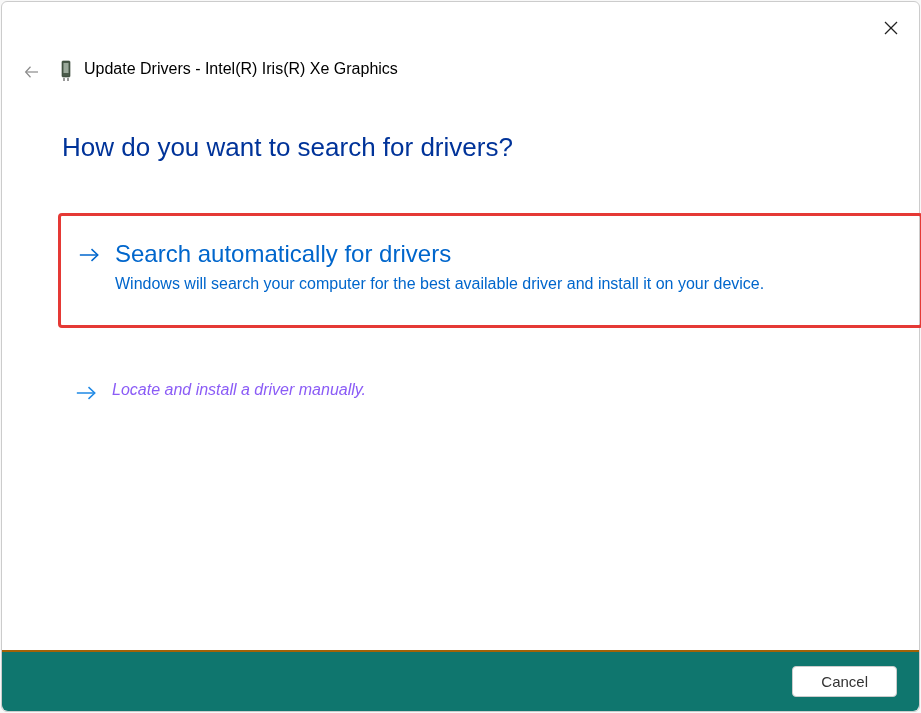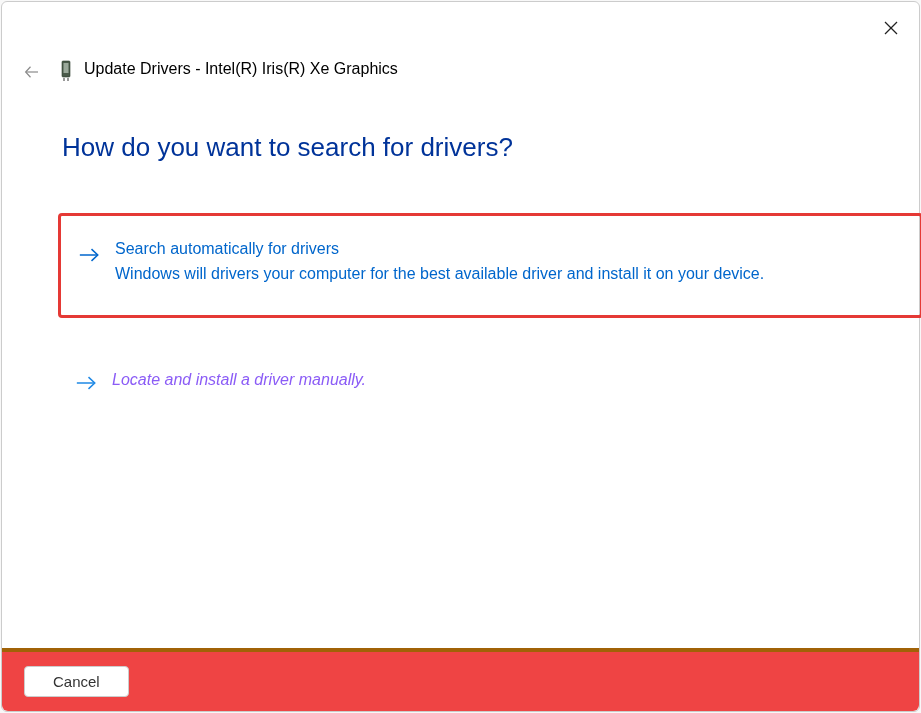--- a/index.html
+++ b/index.html
@@ -111,42 +111,43 @@
     }
     .option-arrow svg {
       width: 20px;
       height: 18px;
     }
     .option-text {
       flex: 1;
     }
     .option-title {
       color: #0066cc;
-      font-size: 16px;
+      font-size: 24px;
       font-weight: 400;
       margin-bottom: 4px;
     }
     .option-desc {
       color: #0066cc;
       font-size: 16px;
       font-weight: 400;
       line-height: 1.45;
     }
     .option-desc.alt {
       color: #8b5cf6;
       font-style: italic;
     }
     .option-title.alt {
       color: #1e88e5;
     }
     .footer {
-      background: #ef4444;
-      border-top: 4px solid #a16207;
+      background: #0f766e;
+      border-top: 2px solid #a16207;
       padding: 14px 22px;
       display: flex;
+      justify-content: flex-end;
       border-radius: 0 0 6px 6px;
     }
     .cancel-btn {
       background: #ffffff;
       border: 1px solid #cccccc;
       border-radius: 4px;
       padding: 6px 28px;
       font-size: 15px;
       color: #333;
       cursor: pointer;
@@ -188,21 +189,21 @@
 
     <div class="option highlighted">
       <span class="option-arrow">
         <svg viewBox="0 0 24 18" fill="none" stroke="#0066cc" stroke-width="1.8">
           <line x1="1" y1="9" x2="22" y2="9"></line>
           <polyline points="15,2 22.5,9 15,16"></polyline>
         </svg>
       </span>
       <div class="option-text">
         <div class="option-title">Search automatically for drivers</div>
-        <div class="option-desc">Windows will drivers your computer for the best available driver and install it on your device.</div>
+        <div class="option-desc">Windows will search your computer for the best available driver and install it on your device.</div>
       </div>
     </div>
 
     <div class="option">
       <span class="option-arrow">
         <svg viewBox="0 0 24 18" fill="none" stroke="#1e88e5" stroke-width="1.8">
           <line x1="1" y1="9" x2="22" y2="9"></line>
           <polyline points="15,2 22.5,9 15,16"></polyline>
         </svg>
       </span>

